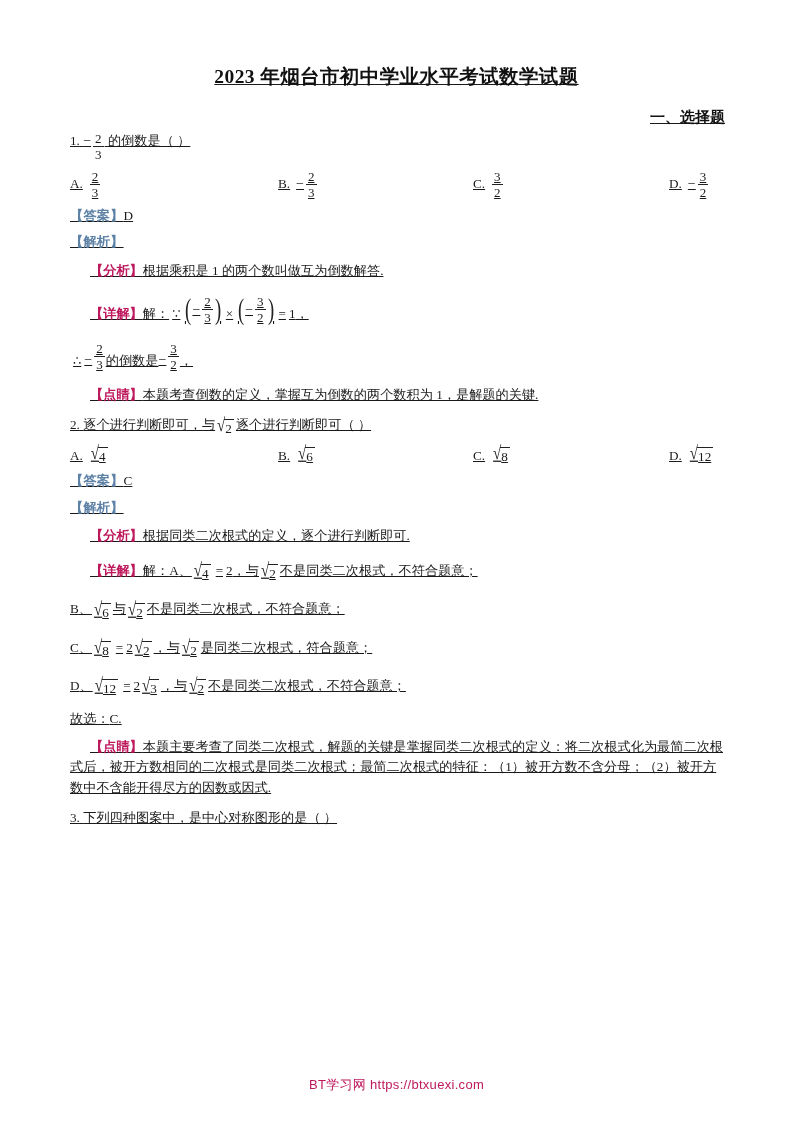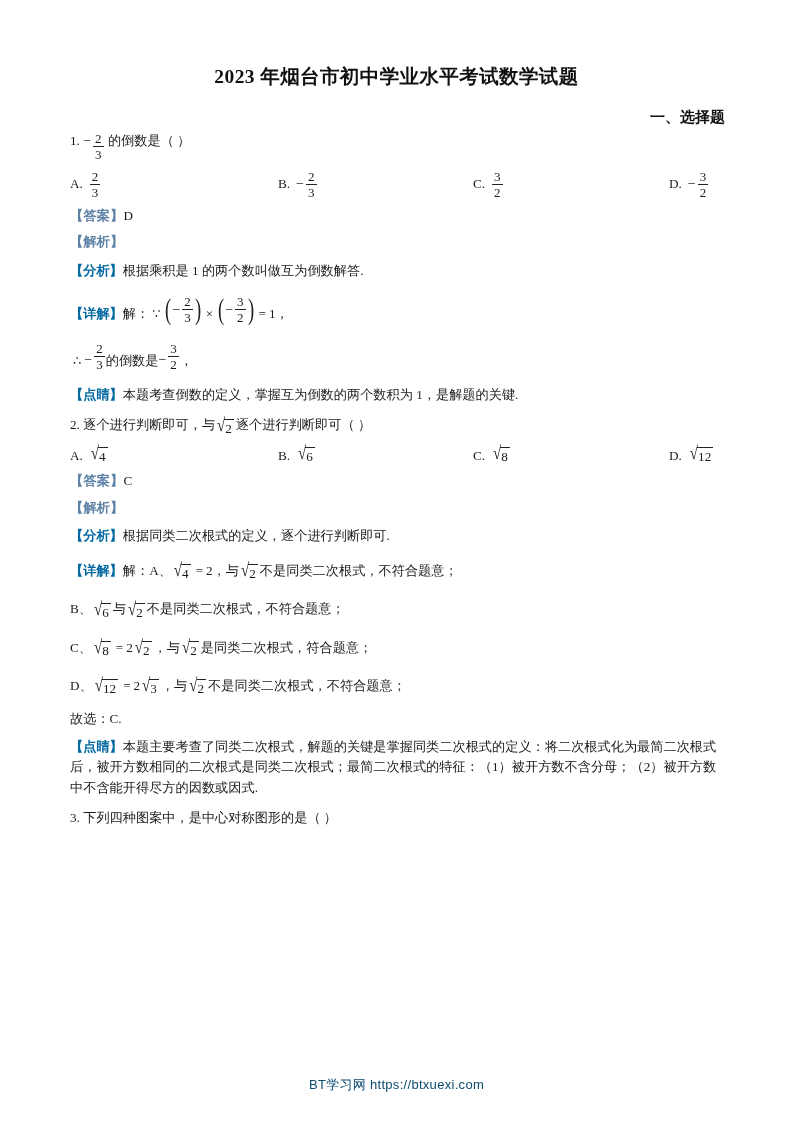--- a/index.html
+++ b/index.html
@@ -14,20 +14,21 @@
     font-family: "Liberation Serif", "DejaVu Serif", serif;
     color: #1a1a1a;
     overflow: hidden;
   }
   .page {
     position: relative;
     width: 793px;
     height: 1122px;
     box-sizing: border-box;
     padding: 0 68px;
+    text-decoration: underline;
   }
 
   
   .doc-title {
     text-align: center;
     font-size: 19.5px;
     font-weight: bold;
     letter-spacing: 0.4px;
     margin: 0;
     padding-top: 63px;
@@ -57,22 +58,23 @@
   .line.tight { padding: 3px 0 3px 2px; }
   .line.mathline { padding: 9px 0 9px 2px; }
 
   .tag-blue {
     color: #5e82a6;
     font-weight: bold;
     letter-spacing: 0.2px;
     margin-top: 15px;
   }
   .tag-black {
-    color: #0369a1;
+    color: #be185d;
     font-weight: bold;
+    margin-left: 20px;
   }
 
   
   .qnum { font-size: 13.2px; }
 
   
   .options {
     display: flex;
     align-items: flex-start;
     padding: 6px 0 4px 2px;
@@ -165,21 +167,21 @@
 
   
   .footer {
     position: absolute;
     left: 0;
     right: 0;
     bottom: 28px;
     text-align: center;
     font-family: "Liberation Sans", "DejaVu Sans", sans-serif;
     font-size: 13px;
-    color: #0c4a6e;
+    color: #be185d;
     letter-spacing: 0.3px;
   }
 </style>
 </head>
 <body>
 
 <div class="page">
 
   <h1 class="doc-title">2023 年烟台市初中学业水平考试数学试题</h1>
 

